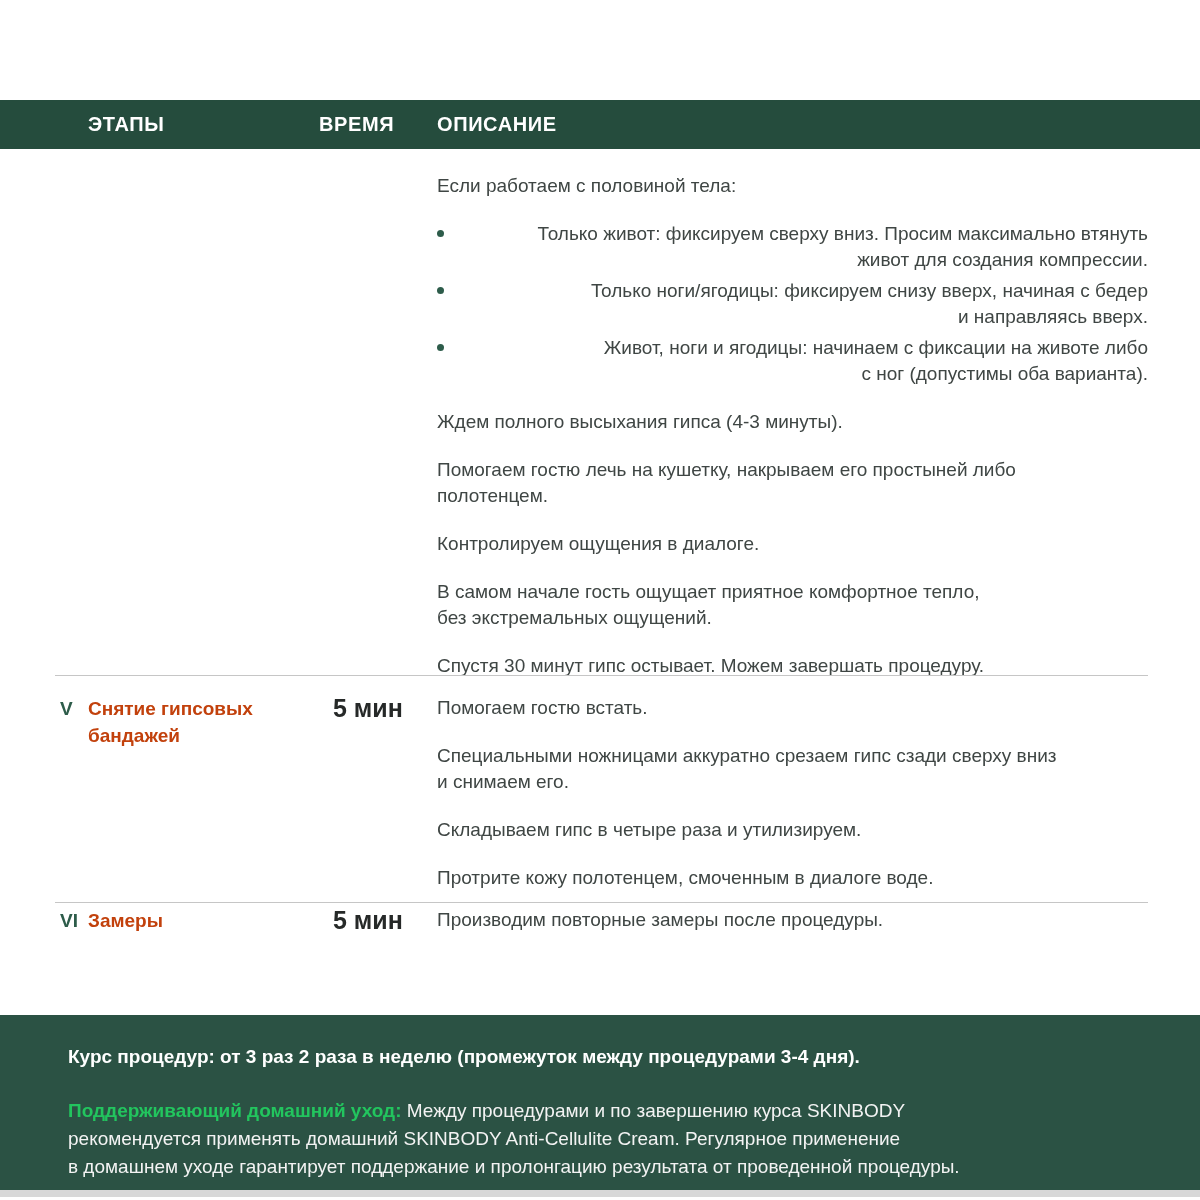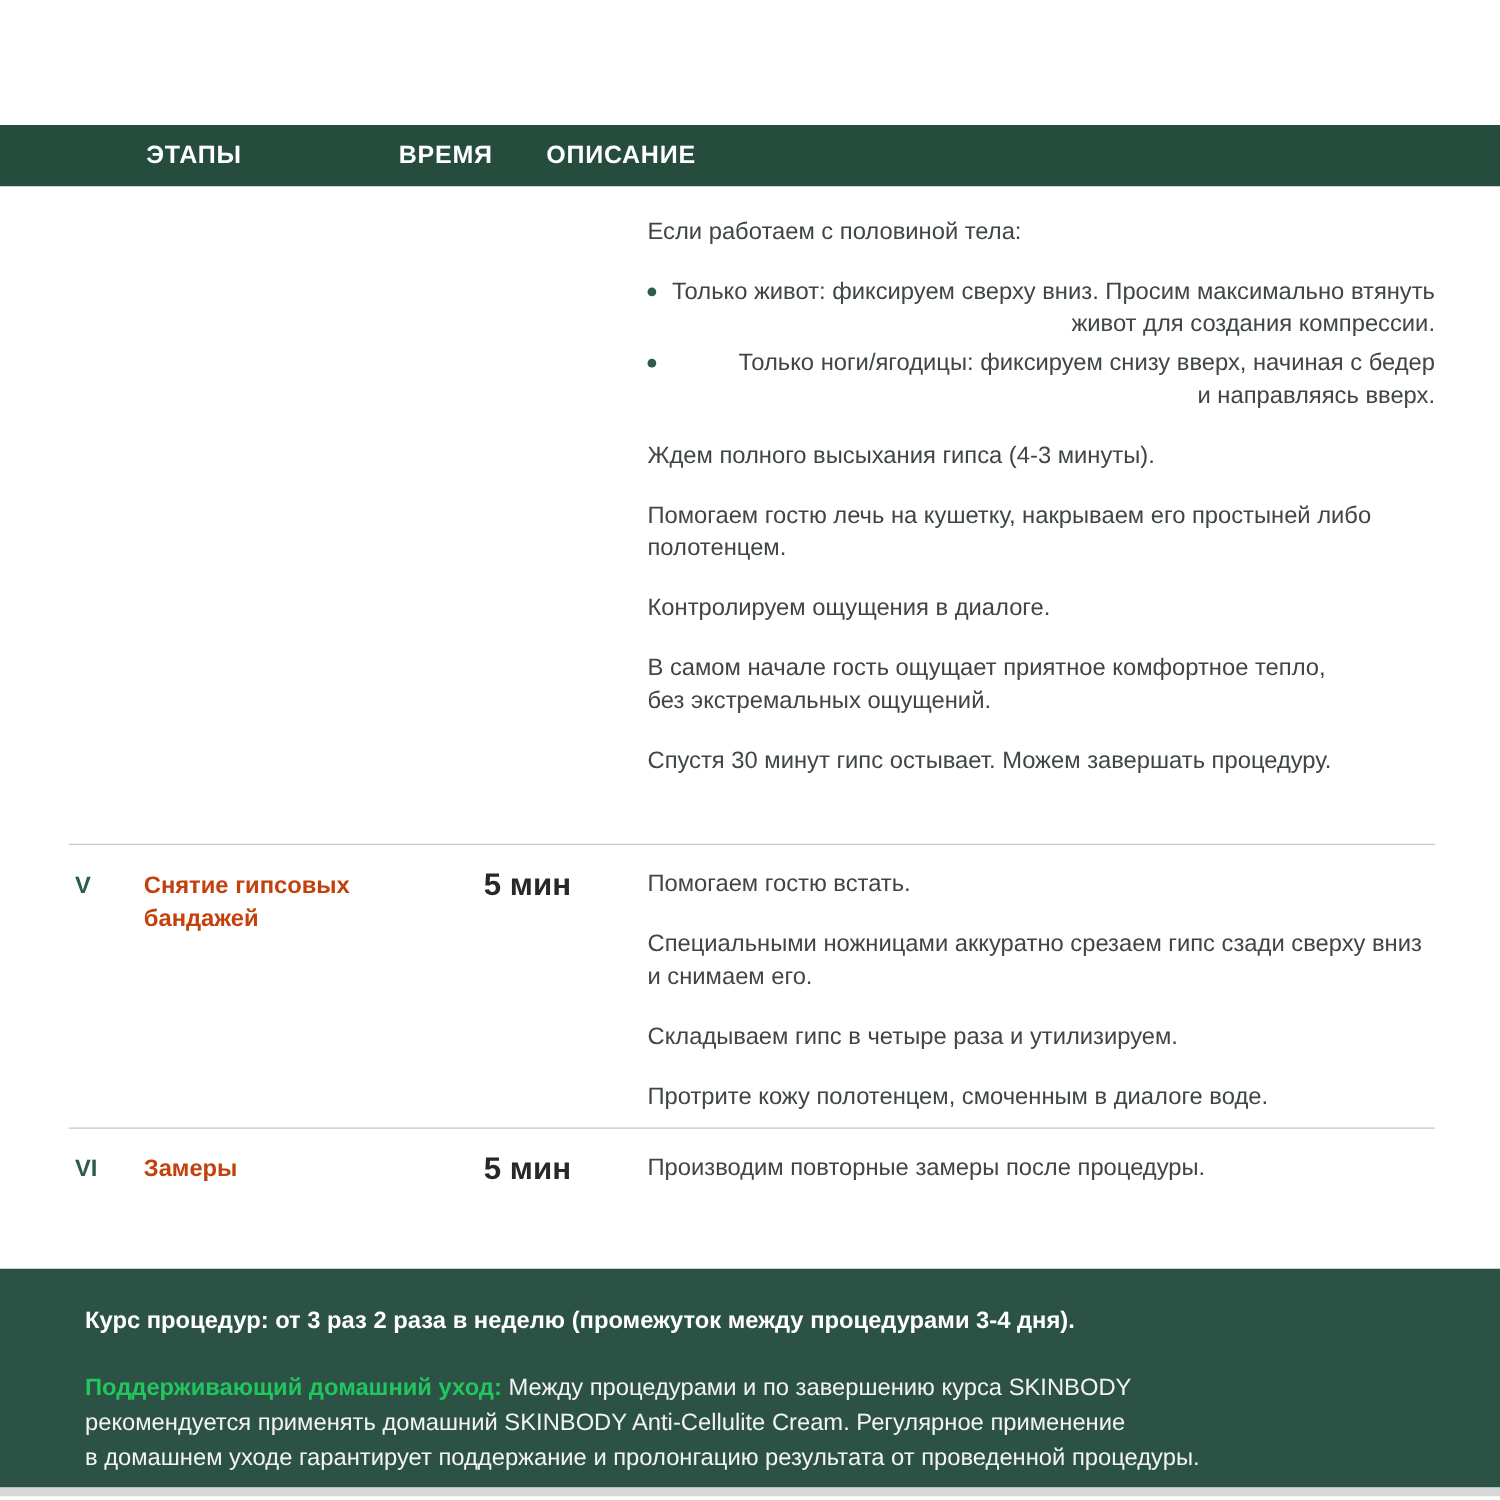--- a/index.html
+++ b/index.html
@@ -23,30 +23,30 @@
     margin:0 52px 0 55px;
     display:grid;
     grid-template-columns:33px 245px 104px 1fr;
     width:1093px;
     box-sizing:border-box;
   }
   .table-header .header-grid{align-items:center;}
   .col-label{
     color:#ffffff;font-size:20px;font-weight:bold;letter-spacing:0.6px;
   }
-  .col-label.stages{grid-column:2;margin-left:29px;}
+  .col-label.stages{grid-column:2;}
   .col-label.time{grid-column:3;margin-left:-14px;}
   .col-label.desc{grid-column:4;text-align:left;}
 
   
   .table-body{flex:none;}
-  .row{overflow:hidden;gap:27px;}
+  .row{overflow:hidden;}
   .row-iv{height:526px;padding-top:24px;}
   .row-v{height:227px;padding-top:19px;border-top:1px solid #c6c6c6;}
-  .row-vi{height:113px;padding-top:19px;border-top:1px solid #c6c6c6;}
+  .row-vi{height:113px;padding-top:4px;border-top:1px solid #c6c6c6;}
 
   .cell-numeral{
     padding-left:5px;
     color:#2d5c4a;font-weight:bold;font-size:19px;line-height:27px;
   }
   .cell-title{
     color:#c2410c;font-weight:bold;font-size:19px;line-height:27px;
     white-space:pre-line;
   }
   .cell-time{
@@ -96,20 +96,22 @@
       <div class="cell-title"></div>
       <div class="cell-time"></div>
       <div class="cell-desc">
         <p>Если работаем с половиной тела:</p>
         <ul>
 
         <li>Только живот: фиксируем сверху вниз. Просим максимально втянуть
 живот для создания компрессии.</li>
             <li>Только ноги/ягодицы: фиксируем снизу вверх, начиная с бедер
 и направляясь вверх.</li>
+            <li>Живот, ноги и ягодицы: начинаем с фиксации на животе либо
+с ног (допустимы оба варианта).</li>
           </ul>
         <div>
 
         <p>Ждем полного высыхания гипса (4-3 минуты).</p>
             <p>Помогаем гостю лечь на кушетку, накрываем его простыней либо
 полотенцем.</p>
             <p>Контролируем ощущения в диалоге.</p>
             <p>В самом начале гость ощущает приятное комфортное тепло,
 без экстремальных ощущений.</p>
             <p>Спустя 30 минут гипс остывает. Можем завершать процедуру.</p>

